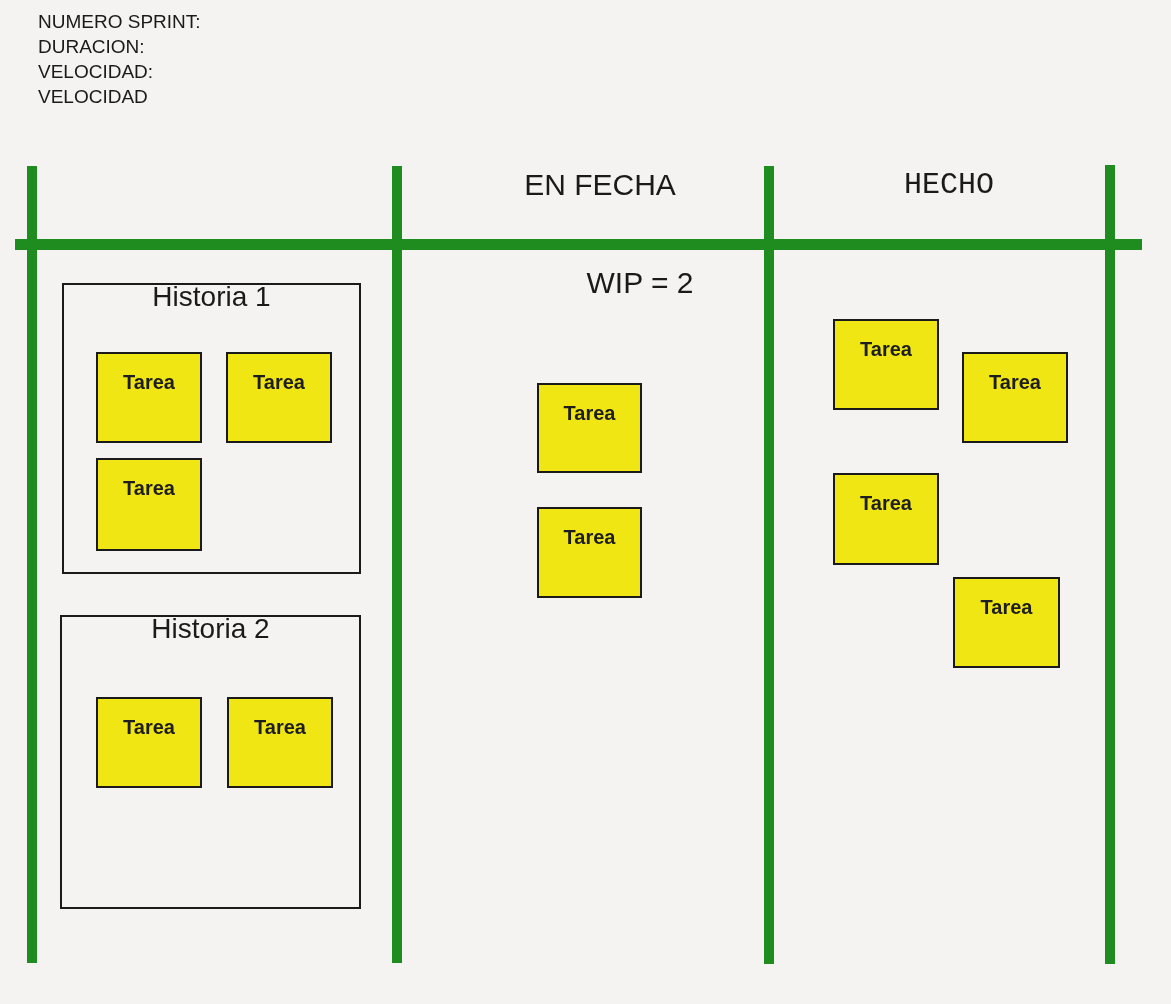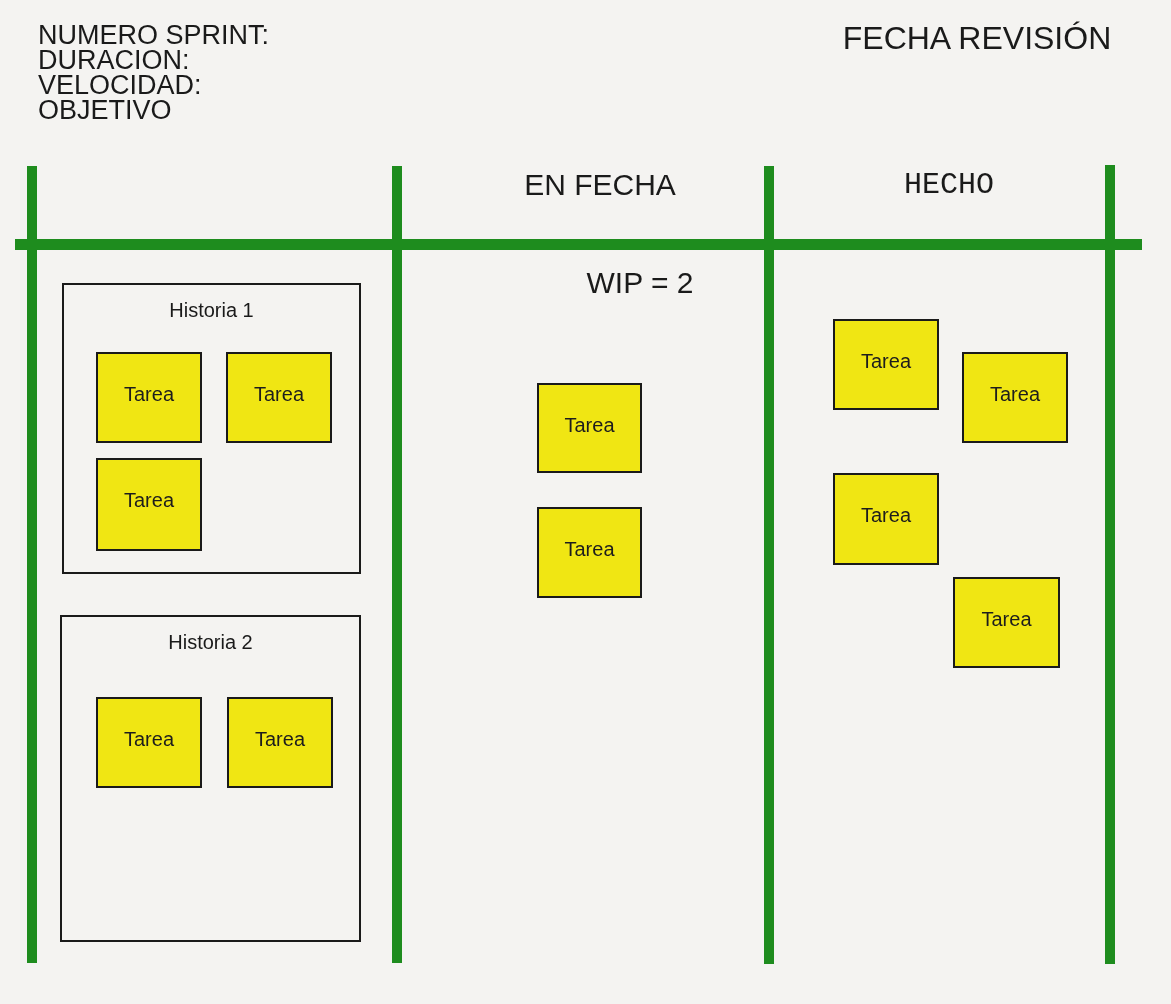--- a/index.html
+++ b/index.html
@@ -16,22 +16,22 @@
   }
   .canvas{
     position:relative;
     width:1171px;
     height:1004px;
     background:var(--bg);
     overflow:hidden;
   }
   .sprint-info{
     position:absolute;
-    left:38px; top:23px;
-    font-size:27px;
+    left:38px; top:9px;
+    font-size:19px;
     line-height:25px;
     color:var(--ink);
     white-space:nowrap;
   }
   .big-label{
     position:absolute;
     font-size:32px;
     line-height:34px;
     color:var(--ink);
     transform:translateX(-50%);
@@ -60,71 +60,70 @@
     background:var(--green);
   }
   .story-box{
     position:absolute;
     border:2px solid var(--ink);
     box-sizing:border-box;
     background:transparent;
   }
   .story-label{
     text-align:center;
-    padding-top:13px;
-    font-size:20px;
+    font-size:28px;
     line-height:24px;
   }
   .note{
     position:absolute;
     width:106px;
     height:91px;
     box-sizing:border-box;
     background:var(--yellow);
     border:2px solid var(--ink);
     text-align:center;
-    padding-top:28px;
+    padding-top:16px;
     font-size:20px;
     line-height:24px;
     color:#1d1d1d;
+    font-weight:bold;
   }
 </style>
 </head>
 <body>
 
 <div class="canvas">
 
   <div class="sprint-info">
     <div>NUMERO SPRINT:</div>
     <div>DURACION:</div>
     <div>VELOCIDAD:</div>
-    <div>OBJETIVO</div>
+    <div>VELOCIDAD</div>
   </div>
 
-  <div class="big-label" style="left:977px; top:21px;">FECHA REVISIÓN</div>
 
   <div class="vline" style="left:27px; top:166px; width:10px; height:797px;"></div>
   <div class="vline" style="left:392px; top:166px; width:10px; height:797px;"></div>
   <div class="vline" style="left:764px; top:166px; width:10px; height:798px;"></div>
   <div class="vline" style="left:1105px; top:165px; width:10px; height:799px;"></div>
   <div class="hline" style="left:15px; top:239px; width:1127px; height:11px;"></div>
 
   <div class="col-header" style="left:600px;">EN FECHA</div>
   <div class="col-header" style="left:949px;font-family:Liberation Mono, monospace;">HECHO</div>
 
   <div class="wip-label" style="left:600px;">WIP = 2</div>
 
   <div class="story-box" style="left:62px; top:283px; width:299px; height:291px;">
     <div class="story-label">Historia 1</div>
   </div>
   <div class="note" style="left:96px; top:352px;">Tarea</div>
   <div class="note" style="left:226px; top:352px;">Tarea</div>
   <div class="note" style="left:96px; top:458px; height:93px;">Tarea</div>
 
-  <div class="story-box" style="left:60px; top:615px; width:301px; height:327px;">
+  <div class="story-box" style="left:60px; top:615px; width:301px; height:294px;">
     <div class="story-label">Historia 2</div>
   </div>
   <div class="note" style="left:96px; top:697px;">Tarea</div>
   <div class="note" style="left:227px; top:697px;">Tarea</div>
 
   <div class="note" style="left:537px; top:383px; width:105px; height:90px;">Tarea</div>
   <div class="note" style="left:537px; top:507px; width:105px;">Tarea</div>
 
   <div class="note" style="left:833px; top:319px;">Tarea</div>
   <div class="note" style="left:962px; top:352px;">Tarea</div>

